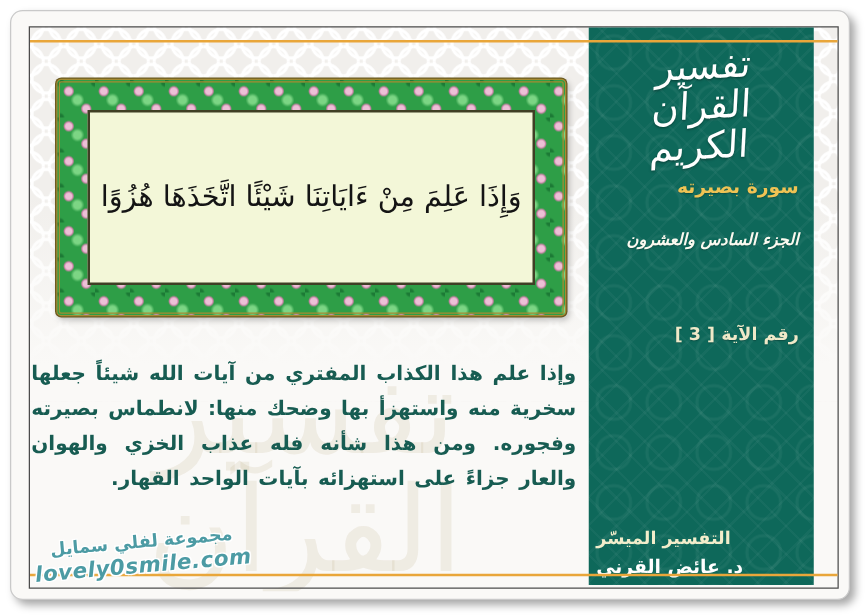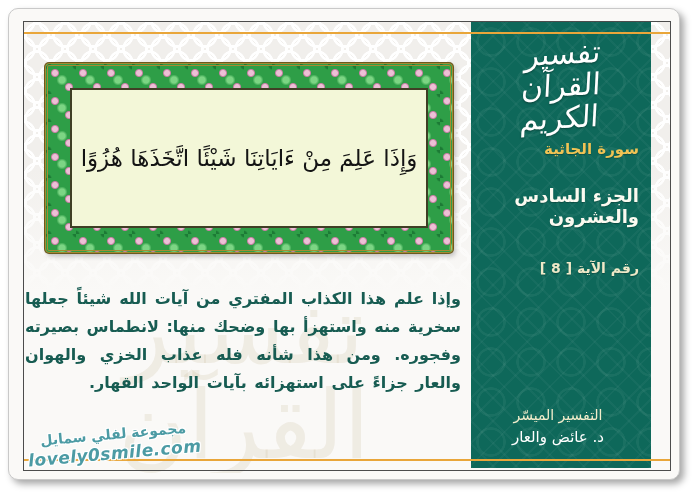--- a/index.html
+++ b/index.html
@@ -53,25 +53,25 @@
   }
   .sb-title{
     position:absolute; top:16px; left:10px; width:160px;
     color:#ffffff; font-size:30px; line-height:32px; text-align:center;
     transform:rotate(-3deg) skewX(-6deg);
     text-shadow:0 1px 2px rgba(0,0,0,0.35);
   }
   .sb-line{ position:absolute; right:12px; left:6px; text-align:right; font-weight:bold;
             text-shadow:0 1px 1px rgba(0,0,0,0.25); }
   .sb-surah { top:118px; color:#efc354; font-size:15px; }
-  .sb-juz   { top:163px; color:#fbfaf0; font-size:18px; }
+  .sb-juz   { top:163px; color:#fbfaf0; font-size:13px;font-style:italic; }
   .sb-num   { top:198px; color:#efe9c8; font-size:14px; }
   .sb-ayah  { top:238px; color:#efe9c8; font-size:14px; }
-  .sb-source{ position:absolute; bottom:20px; right:12px; left:6px; text-align:center;
-              line-height:22px; font-weight:normal; }
+  .sb-source{ position:absolute; bottom:4px; right:12px; left:6px; text-align:left;
+              line-height:22px; font-weight:bold; }
   .sb-source .src1{ color:#f2edcb; font-size:14px; }
   .sb-source .src2{ color:#ffffff; font-size:15px; }
 
   .orange-line{ position:absolute; left:15px; width:646px; height:2px; background:#e9a63a; }
   .orange-top{ top:23px; } .orange-bottom{ top:450px; }
 
   
   .frame{
     position:absolute; left:36px; top:54px; width:408px; height:190px;
     border:3px double #a58b33; border-radius:4px; padding:22px;
@@ -114,26 +114,26 @@
 <div class="card">
 
   <div class="bg-pattern"></div>
   <div class="bg-fade"></div>
   <div class="ghost-callig">تفسير القرآن</div>
 
   <div class="inner-border"></div>
 
   <div class="sidebar">
     <div class="sb-title">تفسير القرآن الكريم</div>
-    <div class="sb-line sb-surah">سورة الجاثية</div>
+    <div class="sb-line sb-surah">سورة بصيرته</div>
     <div class="sb-line sb-juz">الجزء السادس والعشرون</div>
-    <div class="sb-line sb-ayah">رقم الآية [ 8 ]</div>
+    <div class="sb-line sb-ayah">رقم الآية [ 3 ]</div>
     <div class="sb-source">
       <div class="src1">التفسير الميسّر</div>
-      <div class="src2">د. عائض والعار</div>
+      <div class="src2">د. عائض القرني</div>
     </div>
   </div>
 
   <div class="orange-line orange-top"></div>
   <div class="orange-line orange-bottom"></div>
 
   <div class="frame">
     <div class="verse-box">
       <div class="verse-line">وَإِذَا عَلِمَ مِنْ ءَايَاتِنَا شَيْئًا اتَّخَذَهَا هُزُوًا</div>
     </div>

